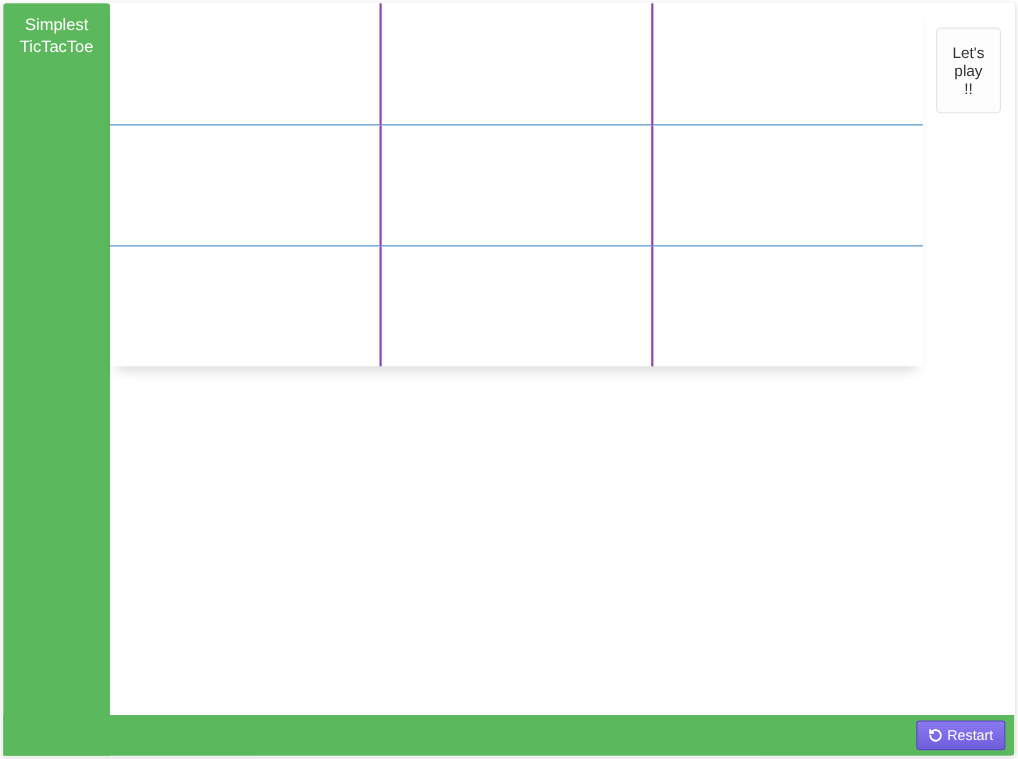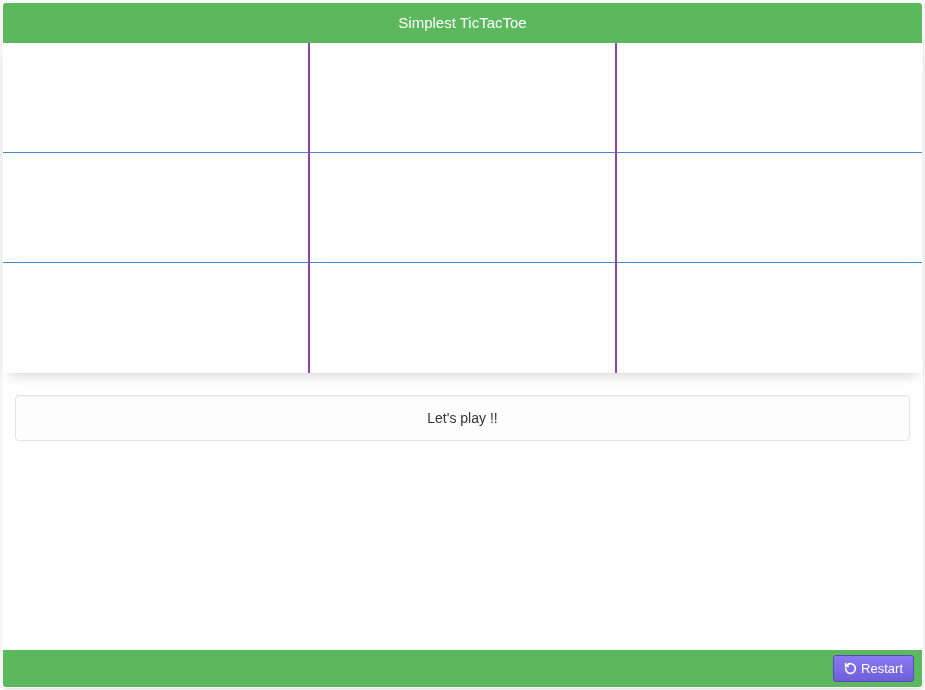--- a/index.html
+++ b/index.html
@@ -11,21 +11,21 @@
       overflow: hidden;
     }
     .panel {
       margin: 2px;
       border: 1px solid transparent;
       border-radius: 4px;
       box-shadow: 0 1px 4px rgba(0,0,0,0.15);
       width: 921px;
       height: 686px;
       display: flex;
-      flex-direction: column;
+      flex-direction: row;
       background: #fff;
       position: relative;
     }
     .panel-heading {
       background-color: #5cb85c;
       border-color: #5cb85c;
       color: #fff;
       padding: 10px 15px;
       text-align: center;
       font-size: 15px;

